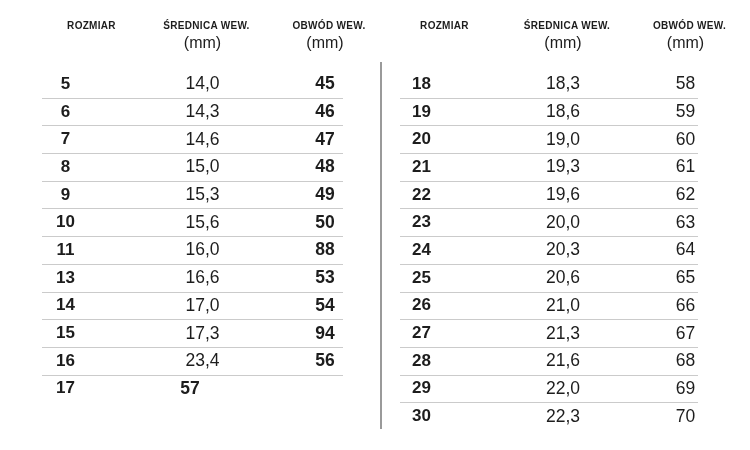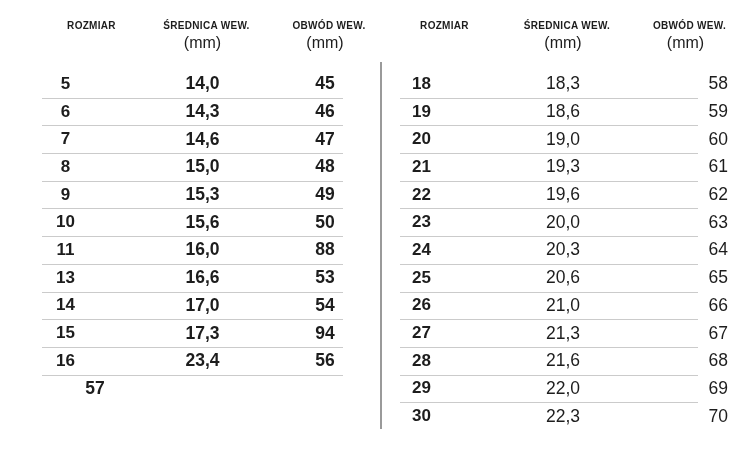--- a/index.html
+++ b/index.html
@@ -23,22 +23,22 @@
   .row { display:flex; height:27.7px; align-items:center; position:relative; }
   .row.sep::before {
     content:""; position:absolute; left:2px; top:0; height:1px;
     background:var(--sep);
   }
   .t0 .row.sep::before { width:301px; }
   .t1 .row.sep::before { width:298px; }
 
   .cell { text-align:center; font-size:17.5px; box-sizing:border-box; white-space:nowrap; }
   .cell.c0 { font-weight:700; font-size:17px; }
-  .t0 .c0{width:95px; padding-right:44px;} .t0 .c1{width:135px;font-weight:bold;} .t0 .c2{width:110px;font-weight:bold;}
-  .t1 .c0{width:85px; padding-right:38px;} .t1 .c1{width:160px;} .t1 .c2{width:85px;text-align:right;}
+  .t0 .c0{width:95px; padding-right:44px;} .t0 .c1{width:135px;} .t0 .c2{width:110px;font-weight:bold;}
+  .t1 .c0{width:85px; padding-right:38px;} .t1 .c1{width:160px;} .t1 .c2{width:85px;}
 
   .divider {
     position:absolute; left:380px; top:62px; width:2px; height:367px;
     background:var(--divider);
   }
 </style>
 </head>
 <body>
 
 <div class="canvas" style="background: rgb(255, 255, 255); color: rgb(29, 29, 29); --sep: #cbcbcb; --divider: #9a9a9a;">
@@ -108,20 +108,21 @@
           <div class="cell c0">15</div>
           <div class="cell c1">17,3</div>
           <div class="cell c2">94</div>
         </div>
         <div class="row sep">
           <div class="cell c0">16</div>
           <div class="cell c1">23,4</div>
           <div class="cell c2">56</div>
         </div>
         <div class="row sep">
+          <div class="cell c0">17</div>
           <div class="cell c2">57</div>
         </div>
       </div>
   </div>
 
   <div class="divider"></div>
 
   <div class="size-table t1">
     <div class="thead">
       <div class="th w0">

